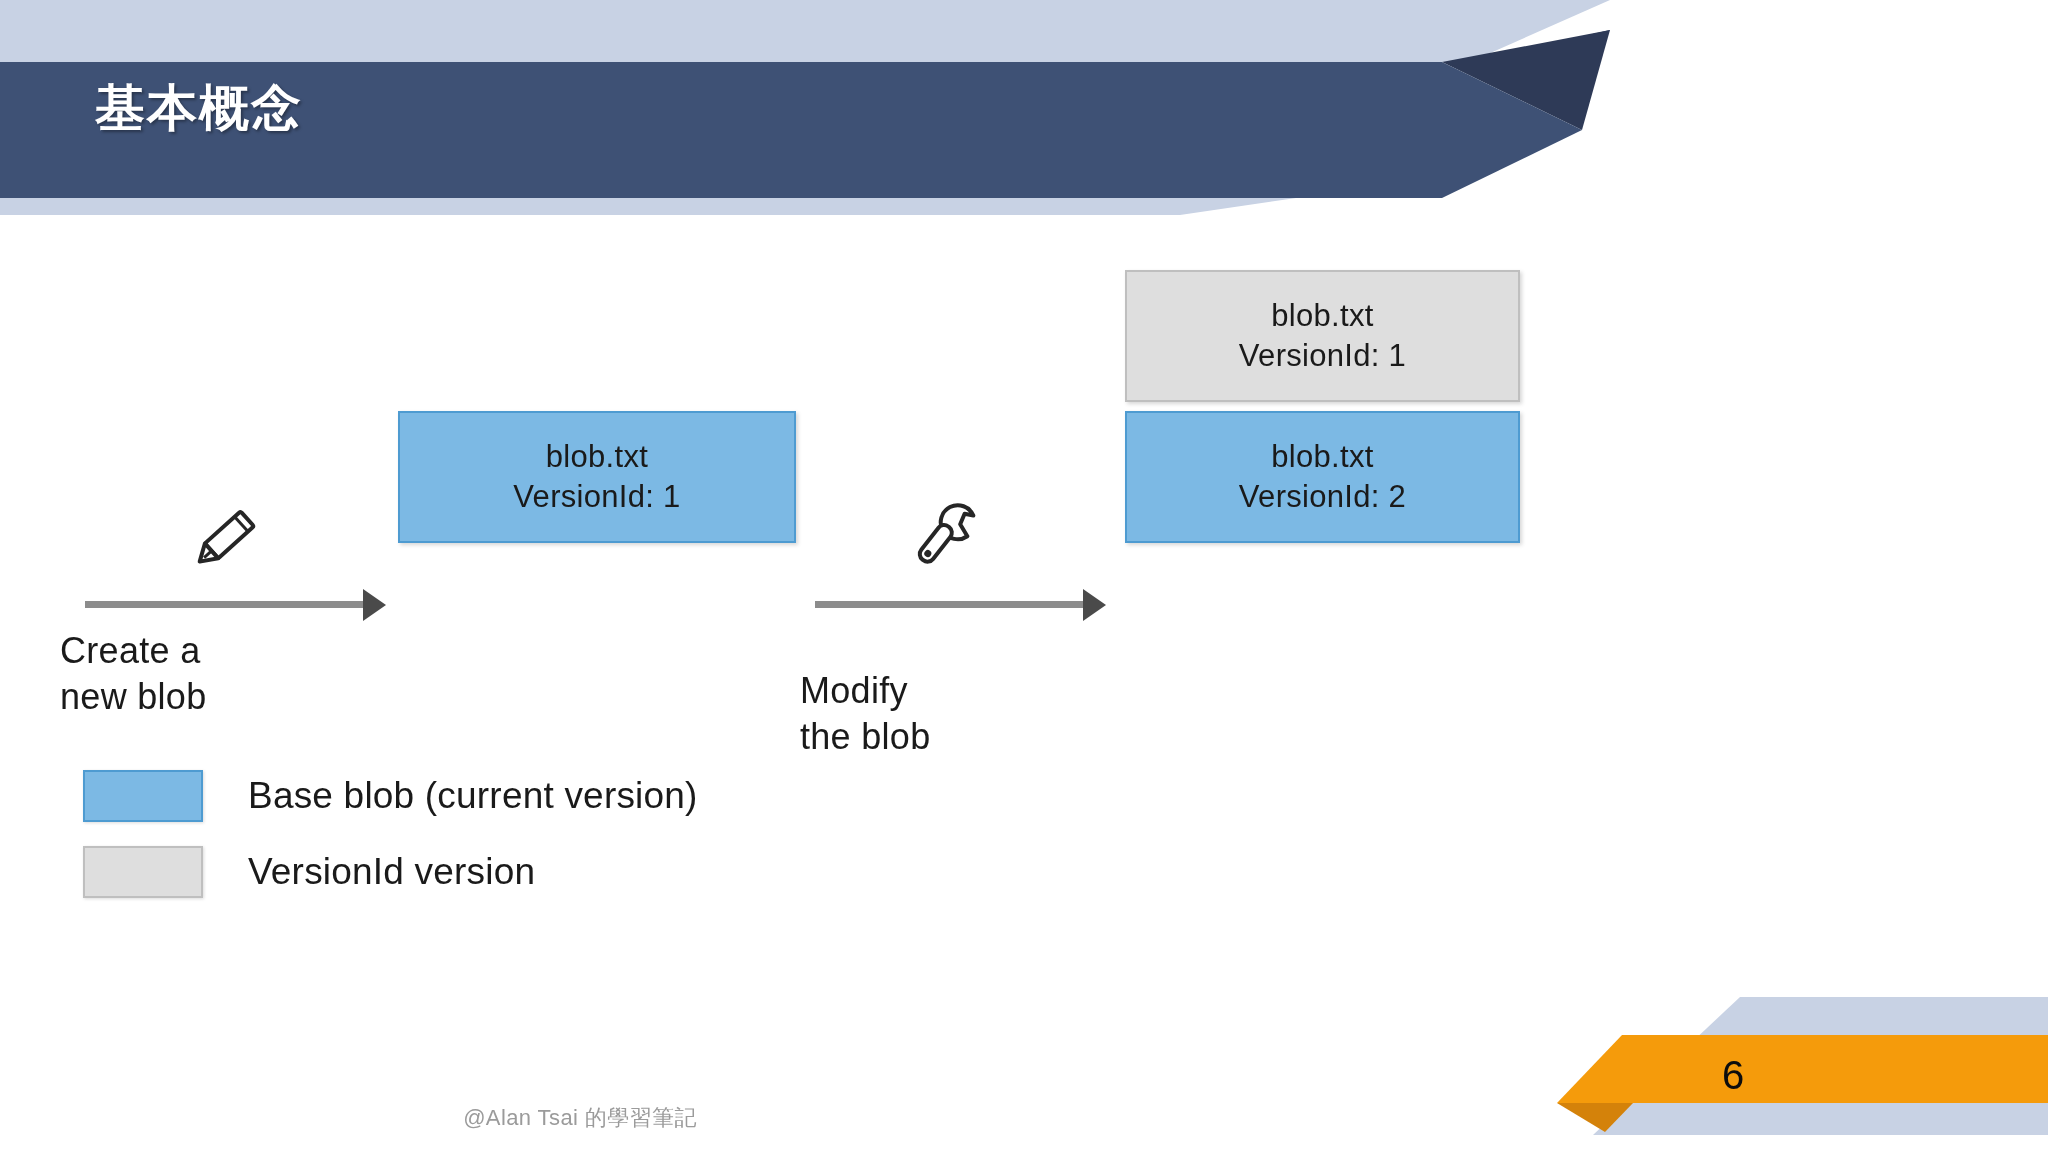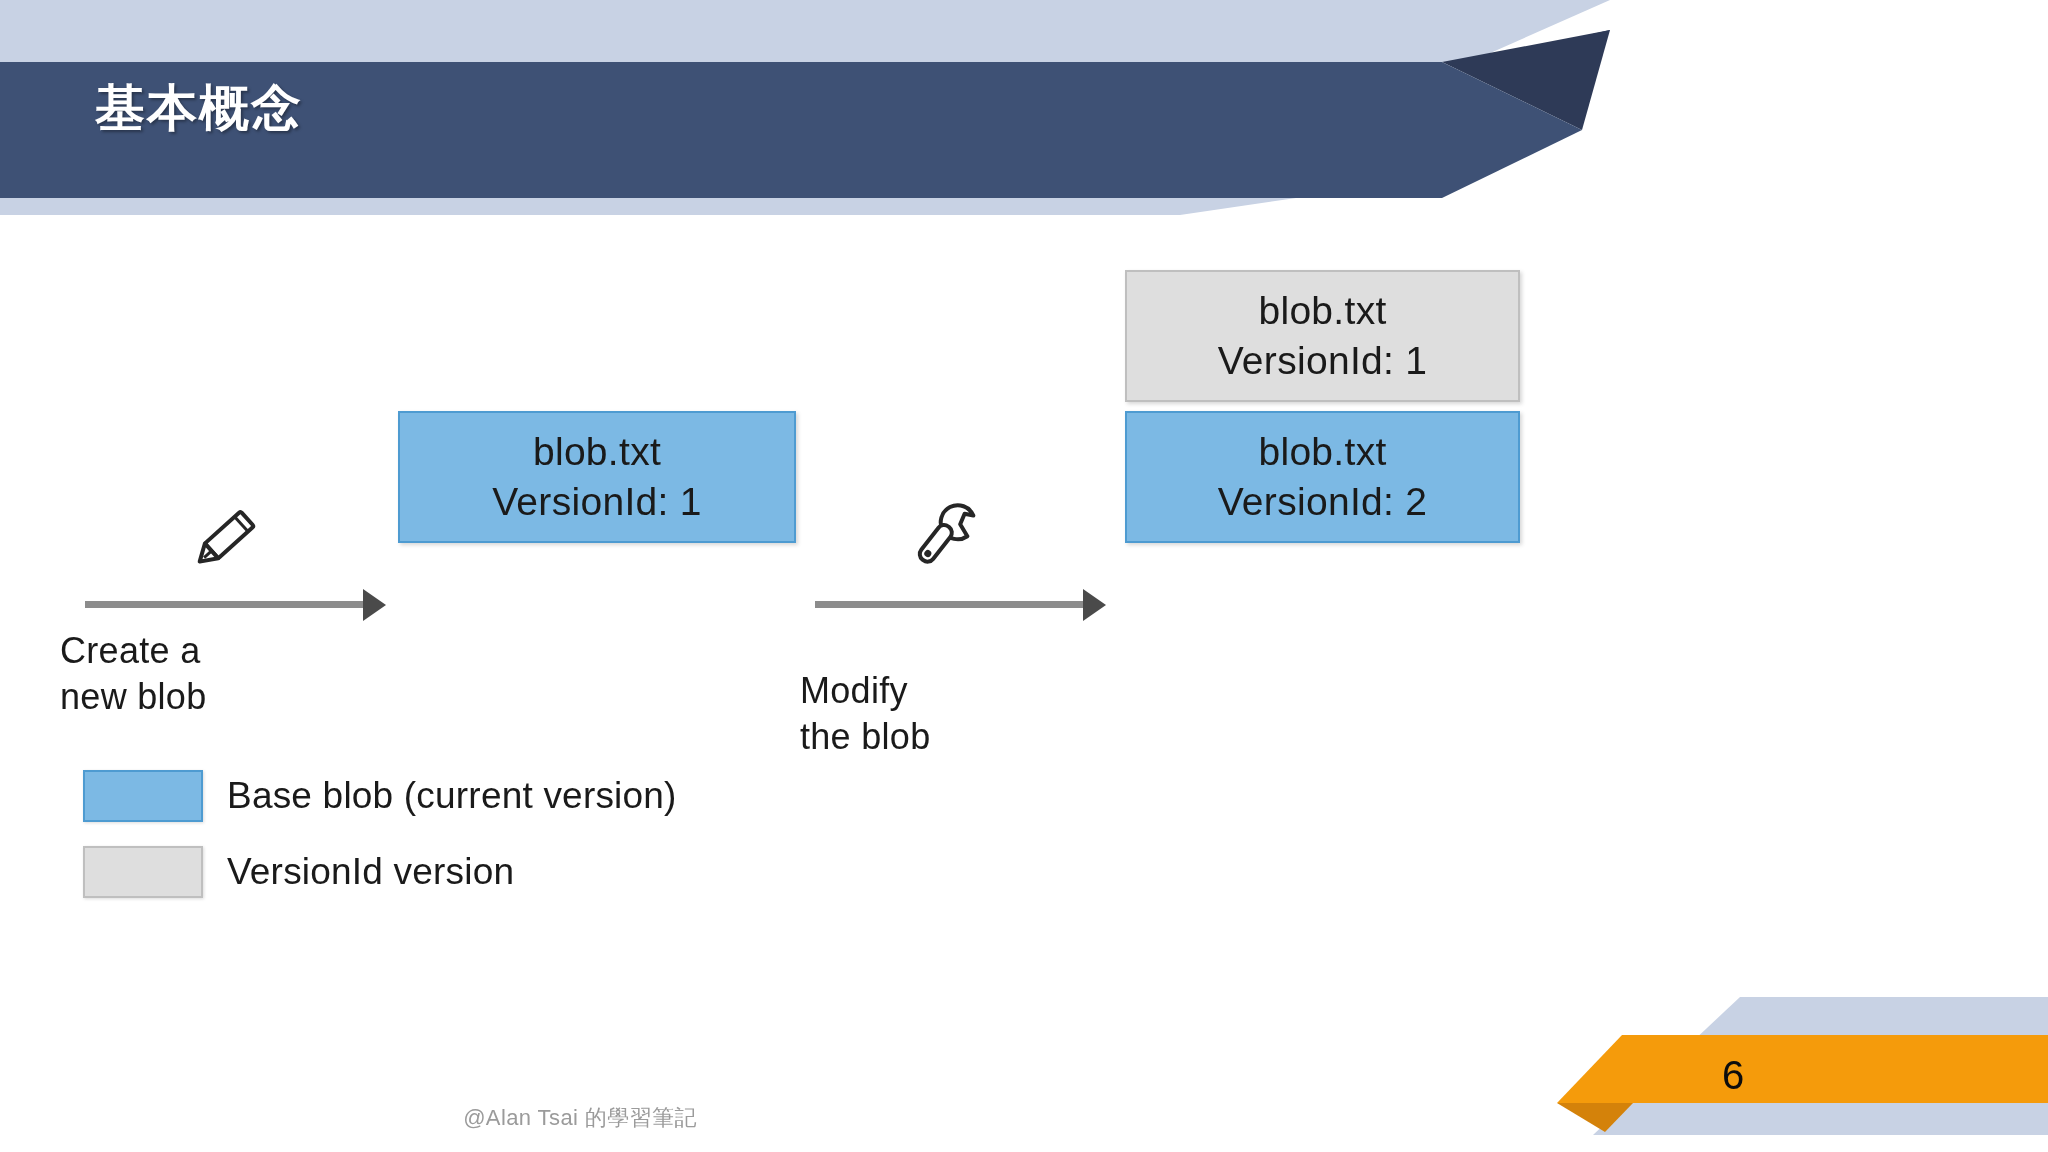--- a/index.html
+++ b/index.html
@@ -54,21 +54,21 @@
     height: 700px;
   }
 
   .node {
     position: absolute;
     box-sizing: border-box;
     display: flex;
     flex-direction: column;
     align-items: center;
     justify-content: center;
-    font-size: 39px;
+    font-size: 31px;
     color: #1a1a1a;
     line-height: 1.28;
     letter-spacing: 0.3px;
     box-shadow: 2px 2px 4px rgba(0,0,0,0.16);
   }
   .node .ln { white-space: nowrap; }
 
   .node.blue {
     background: #7CB9E4;
     border: 2px solid #4E9BD1;
@@ -143,21 +143,21 @@
   .legend-swatch {
     width: 120px;
     height: 52px;
     box-sizing: border-box;
     flex: 0 0 auto;
     box-shadow: 1px 1px 3px rgba(0,0,0,0.14);
   }
   .legend-swatch.blue { background: #7CB9E4; border: 2px solid #4E9BD1; }
   .legend-swatch.gray { background: #DEDEDE; border: 2px solid #BFBFBF; }
   .legend-label {
-    margin-left: 24px;
+    margin-left: 45px;
     font-size: 37px;
     color: #1a1a1a;
     letter-spacing: 0.2px;
     white-space: nowrap;
   }
 
   
   #footer-credit {
     position: absolute;
     left: 0;

